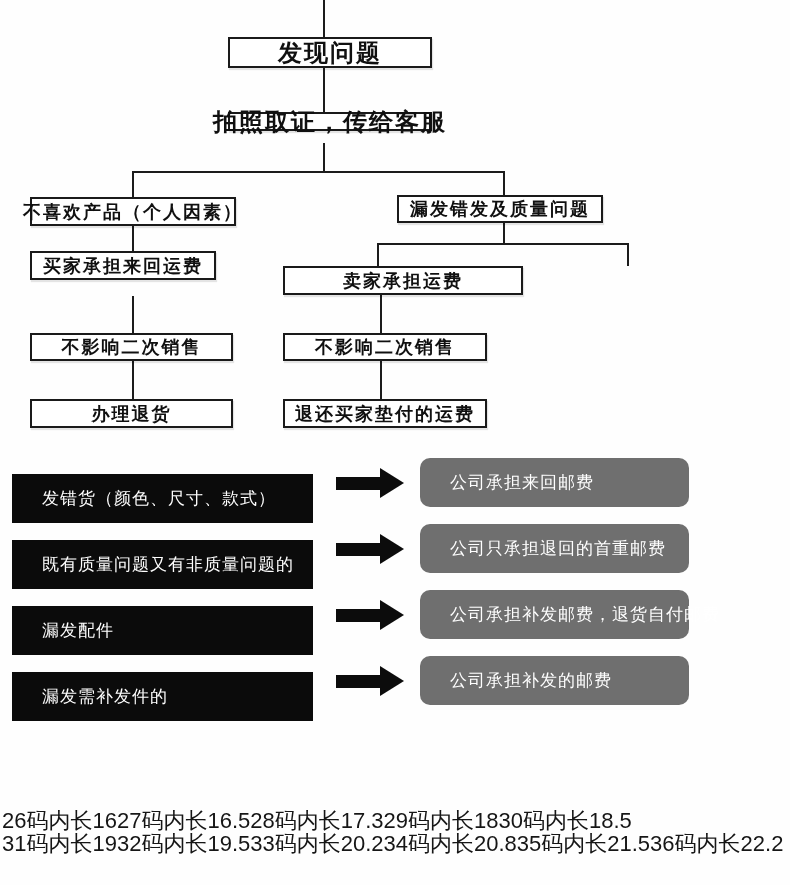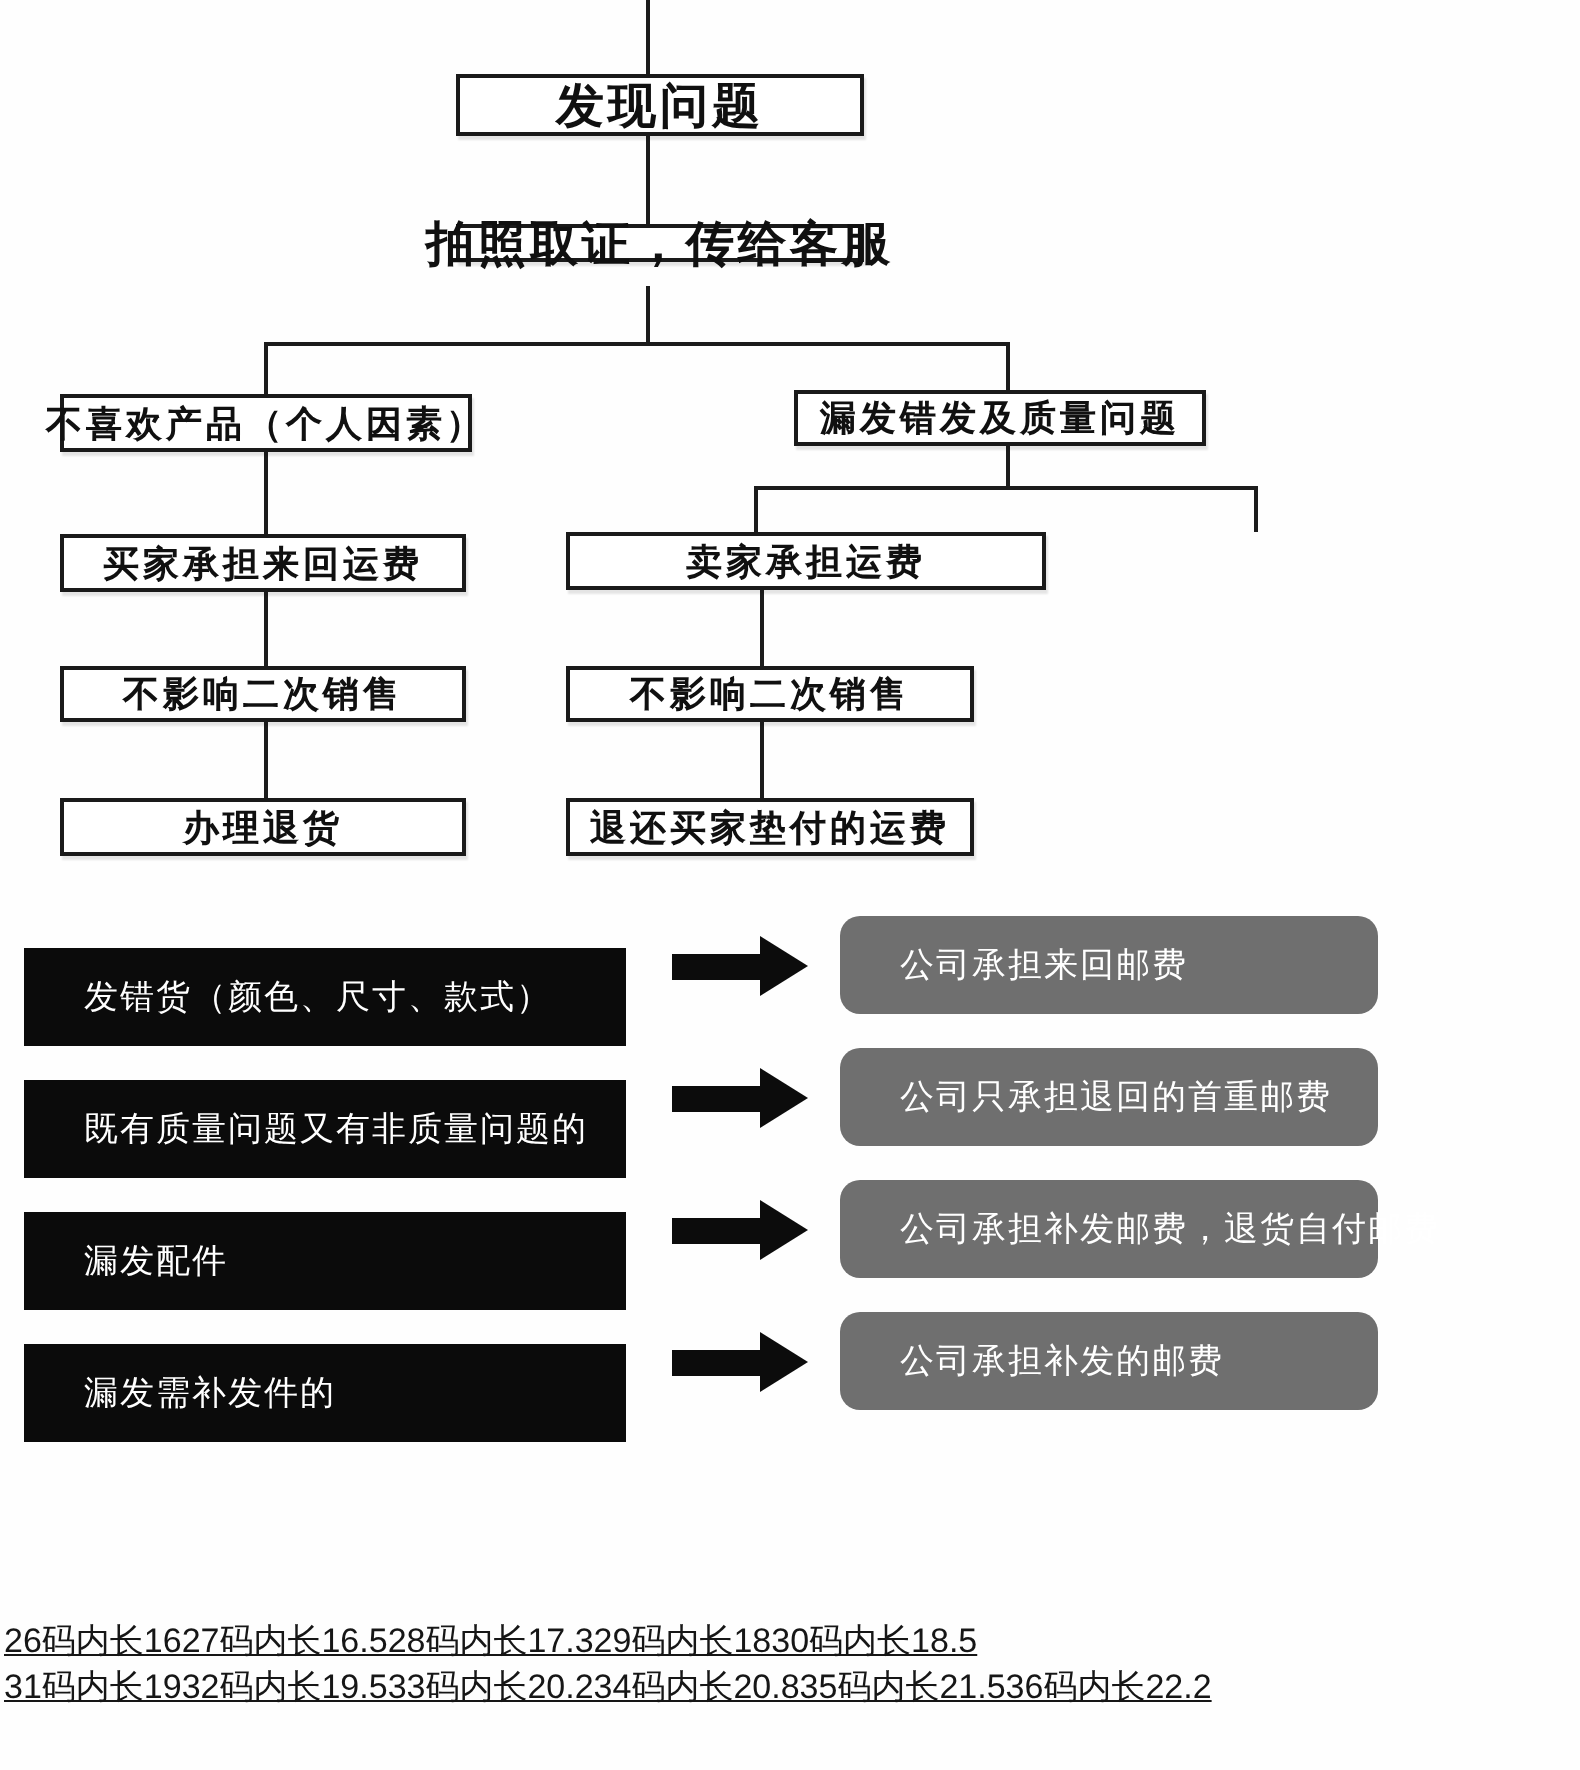--- a/index.html
+++ b/index.html
@@ -40,21 +40,21 @@
   
   .note-bar {
     position:absolute; left:10px; top:715px; width:708px; height:50px;
     box-sizing:border-box; background:#0b0b0b; color:#ffffff;
     display:flex; align-items:center; padding-left:18px;
     font-size:17px; letter-spacing:0.5px; white-space:nowrap;
   }
   
   .size-chart {
     position:absolute; left:2px; top:809px;
-    font-size:17px; line-height:23px; color:#161616; white-space:nowrap;text-decoration:underline;
+    font-size:22px; line-height:23px; color:#161616; white-space:nowrap;
   }
 </style>
 </head>
 <body>
 
 <div class="canvas">
 
   <div class="vline" style="left:323px; top:0; height:37px;"></div>
   <div class="vline" style="left:323px; top:68px; height:44px;"></div>
   <div class="vline" style="left:323px; top:143px; height:30px;"></div>
@@ -70,21 +70,21 @@
   <div class="vline" style="left:627px; top:243px; height:23px;"></div>
   <div class="vline" style="left:380px; top:295px; height:38px;"></div>
   <div class="vline" style="left:380px; top:361px; height:38px;"></div>
 
   <div class="fbox big" style="left:228px; top:37px;  width:204px; height:31px;">发现问题</div>
   <div class="fbox big" style="left:228px; top:112px; width:204px; height:19px;">拍照取证，传给客服</div>
 
   <div class="fbox" style="left:30px;  top:197px; width:206px; height:29px;">不喜欢产品（个人因素）</div>
   <div class="fbox" style="left:397px; top:195px; width:206px; height:28px;">漏发错发及质量问题</div>
 
-  <div class="fbox" style="left:30px; top:267px; width:203px; height:29px;">买家承担来回运费</div>
+  <div class="fbox" style="left:30px; top:251px; width:186px; height:29px;">买家承担来回运费</div>
   <div class="fbox" style="left:30px; top:333px; width:203px; height:28px;">不影响二次销售</div>
   <div class="fbox" style="left:30px; top:399px; width:203px; height:29px;">办理退货</div>
 
   <div class="fbox" style="left:283px; top:266px; width:240px; height:29px;">卖家承担运费</div>
   <div class="fbox" style="left:283px; top:333px; width:204px; height:28px;">不影响二次销售</div>
   <div class="fbox" style="left:283px; top:399px; width:204px; height:29px;">退还买家垫付的运费</div>
 
 
   <div>
     <div class="cause-box" style="top:458px;">发错货（颜色、尺寸、款式）</div>

